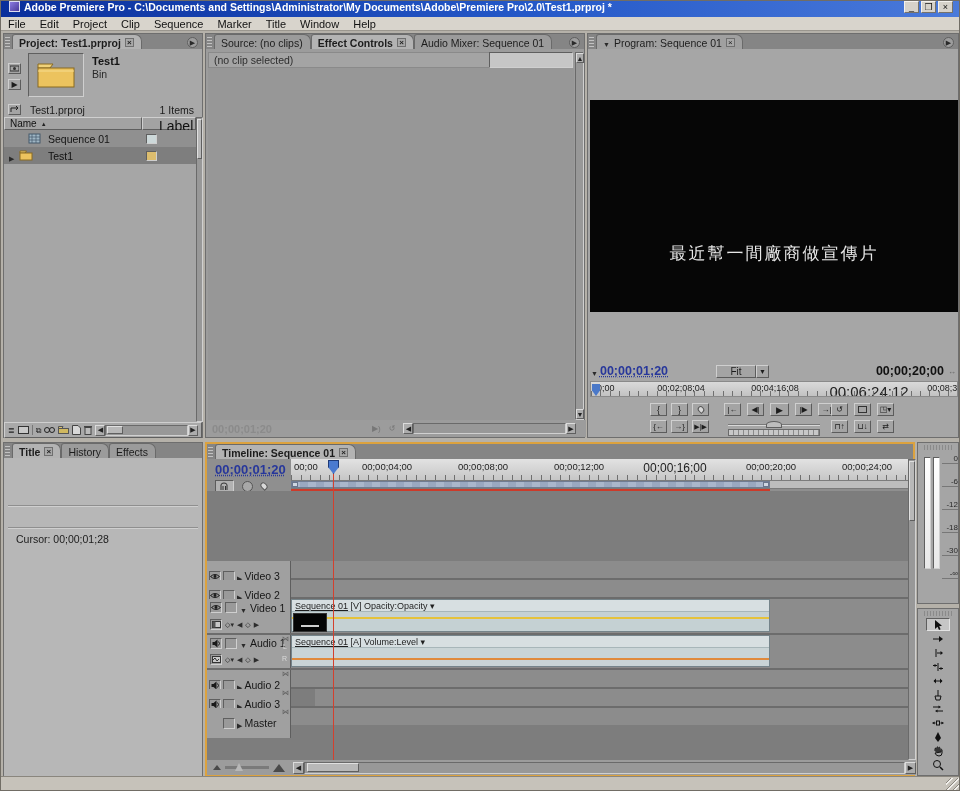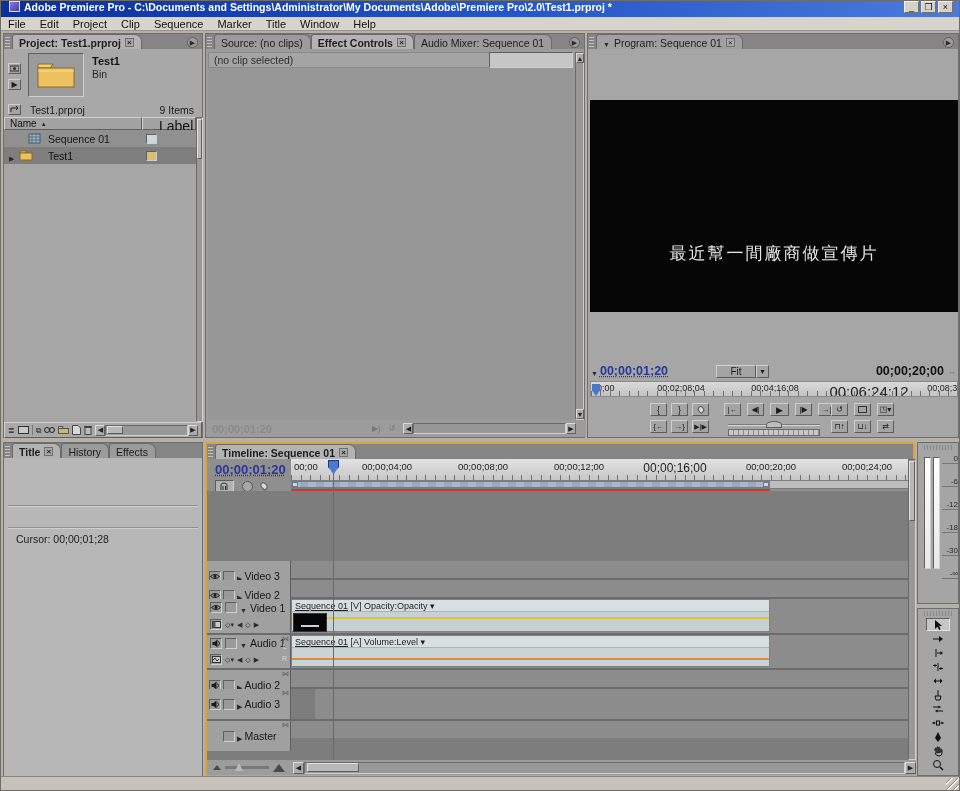--- a/index.html
+++ b/index.html
@@ -114,21 +114,21 @@
       <span class="abs" style="left:88px;top:19px;font-size:10.5px;color:#2a2a2a;">Bin</span>
     </div>
 
     <div class="abs" style="left:0;top:69px;width:198px;height:14px;">
       <span class="abs btn" style="left:4px;top:1px;width:13px;height:11px;">
           <svg width="9" height="7">
             <path d="M1 6 V2 H8 M6 0 L8 2 L6 4" fill="none" stroke="#222"></path>
           </svg>
         </span>
       <span class="abs" style="left:26px;top:1px;font-size:10.5px;color:#1c1c1c;">Test1.prproj</span>
-      <span class="abs" style="right:8px;top:1px;font-size:10.5px;color:#1c1c1c;">9 Items</span>
+      <span class="abs" style="right:8px;top:1px;font-size:10.5px;color:#1c1c1c;">1 Items</span>
     </div>
 
     <div class="abs" style="left:0;top:83px;width:192px;height:13px;display:flex;">
       <div class="raised" style="width:138px;background:#a3a3a3;font-size:10px;color:#111;display:flex;align-items:center;padding-left:5px;gap:4px;">
         <span>Name</span>
         <span style="font-size:6px;color:#222;">▲</span>
       </div>
       <div class="raised" style="flex:1;background:#a3a3a3;font-size:14px;color:#111;display:flex;align-items:flex-start;padding-left:16px;">
         <span>Label</span>
       </div>
@@ -483,21 +483,21 @@
               </svg>
             </span>
           <span class="tbox"></span>
           <span class="tri"></span>
           <span class="tname">Audio 2</span>
         </div>
         <div class="tlane"></div>
       </div>
       <div class="rgap"></div>
 
-      <div class="trow" style="height:30px;gap:24px;">
+      <div class="trow" style="height:17px;gap:24px;">
         <div class="thead">
           <span class="cornerx"></span>
           <span class="tbox">
               <svg width="9" height="9">
                 <path d="M0.5 3 H2.5 L5.5 0.5 V8.5 L2.5 6 H0.5 Z" fill="#1a1a1a"></path>
                 <path d="M6.5 2.5 Q8.5 4.5 6.5 6.5" fill="none" stroke="#1a1a1a"></path>
               </svg>
             </span>
           <span class="tbox"></span>
           <span class="tri"></span>

